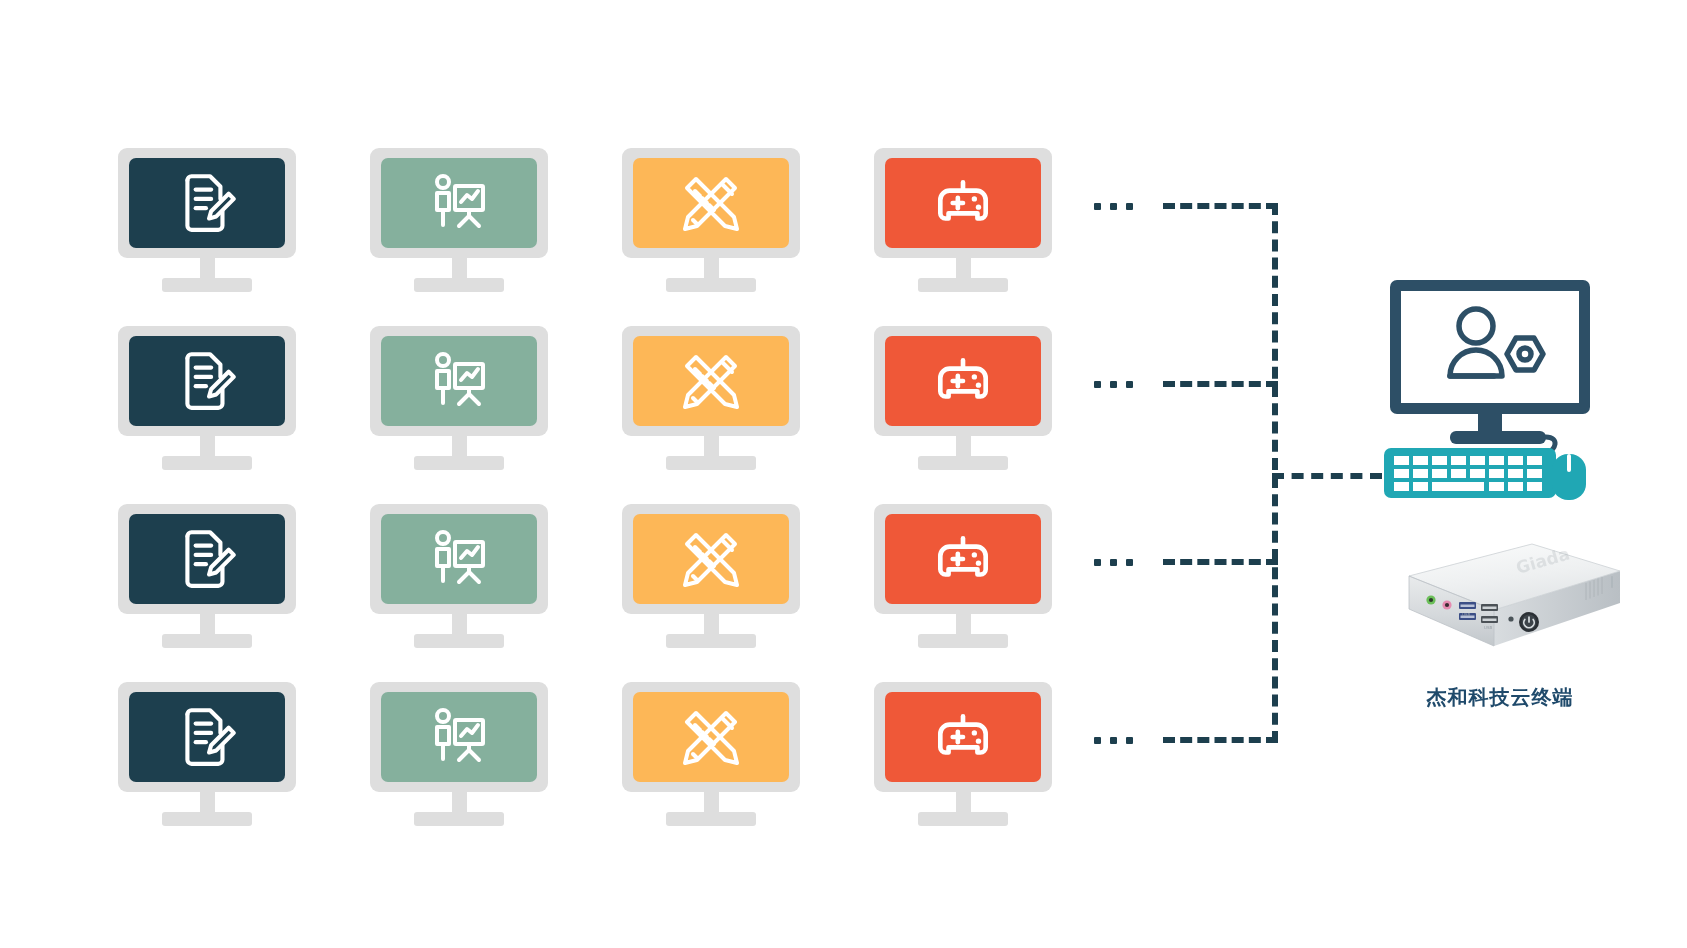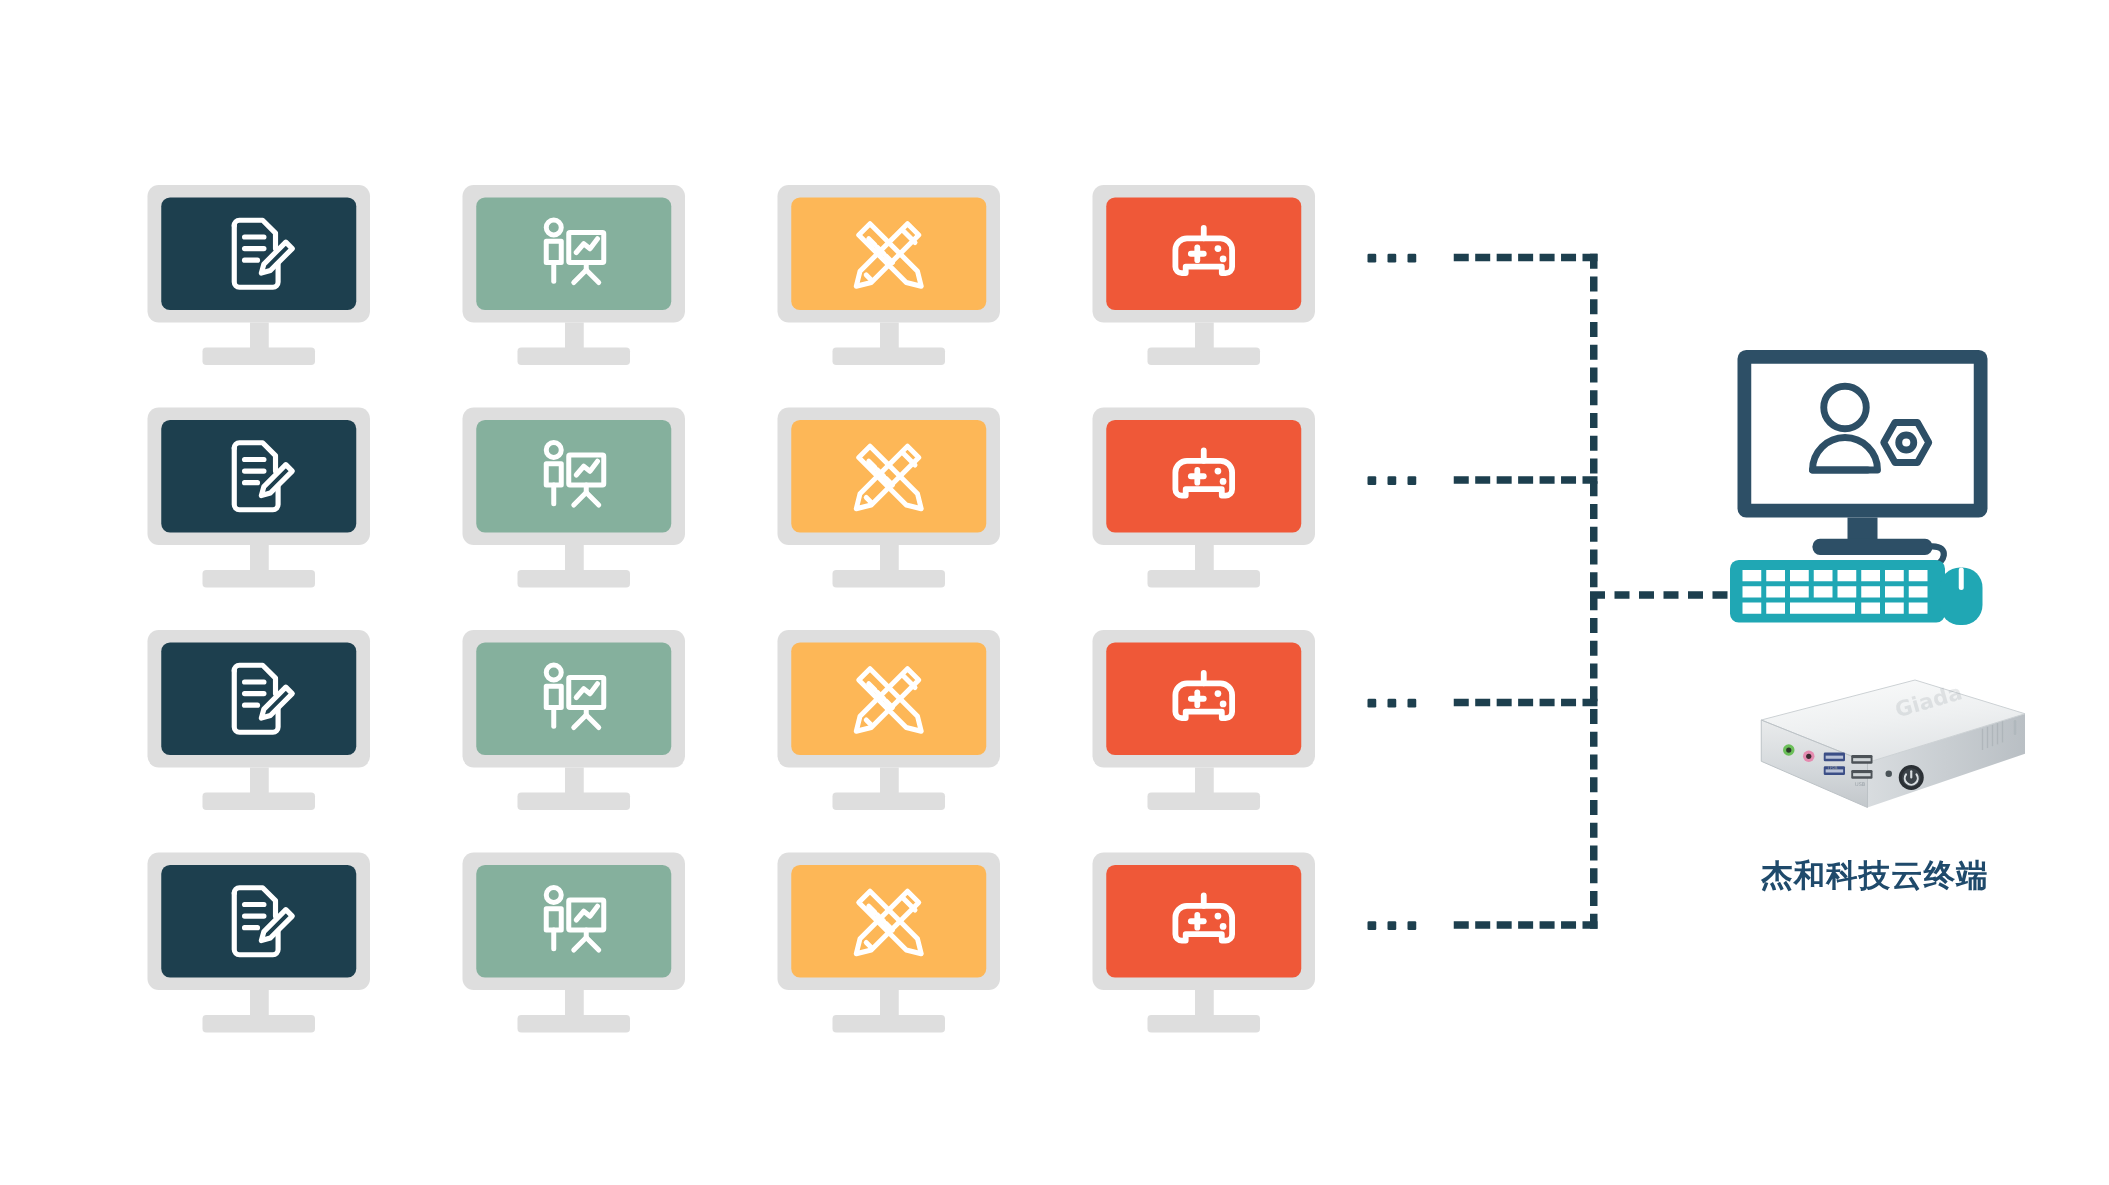--- a/index.html
+++ b/index.html
@@ -110,21 +110,21 @@
     width: 258px;
     height: 135px;
   }
   #terminal-label {
     position: absolute;
     left: 1380px;
     top: 684px;
     width: 240px;
     text-align: center;
     color: #1f4a6b;
-    font-size: 25px;
+    font-size: 20px;
     font-weight: bold;
     letter-spacing: 1px;
     font-family: "DejaVu Sans", "Liberation Sans", sans-serif;
   }
 </style>
 </head>
 <body>
 
 <div id="stage">
 

